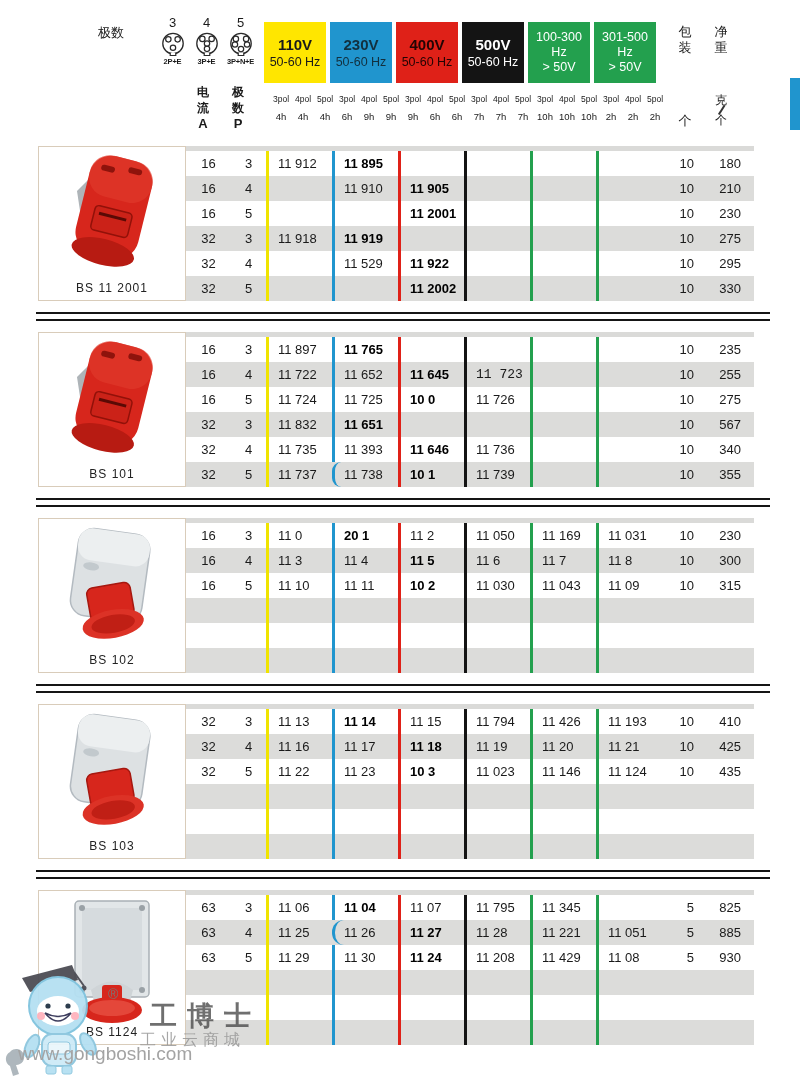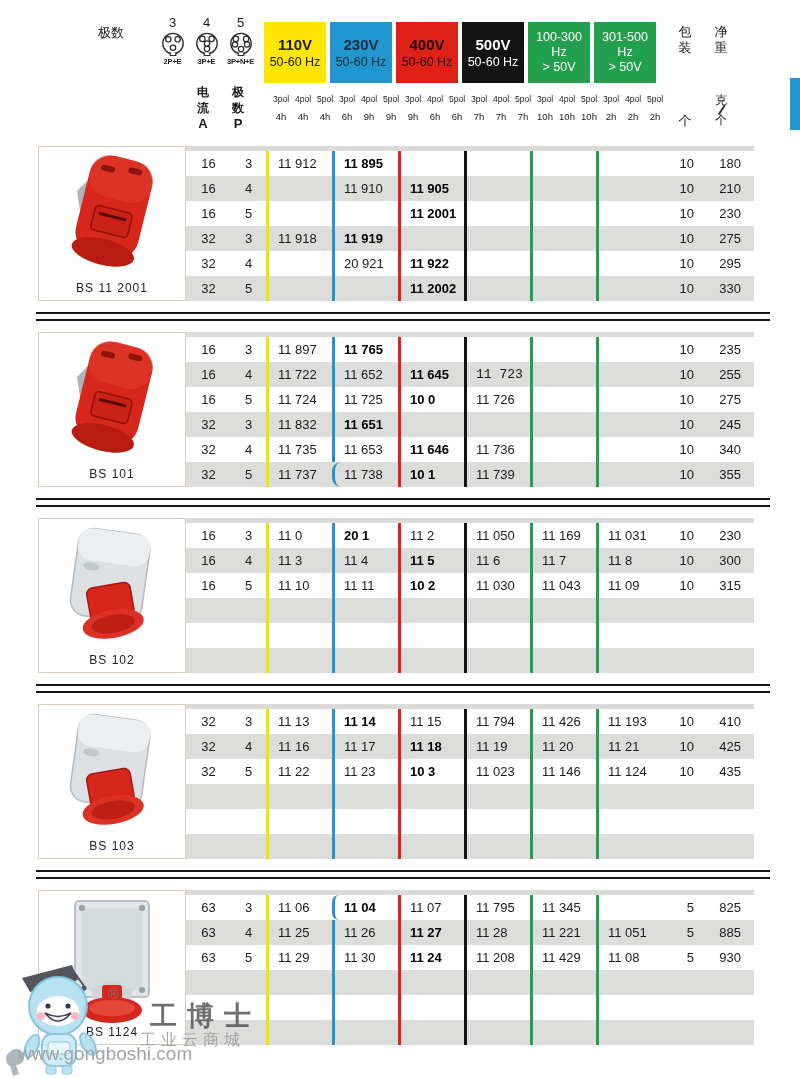--- a/index.html
+++ b/index.html
@@ -243,21 +243,21 @@
             <div class="cell vc" style="border-left-color: rgb(20, 20, 20);"></div>
             <div class="cell vc" style="border-left-color: rgb(35, 160, 78);"></div>
             <div class="cell vc" style="border-left-color: rgb(35, 160, 78);"></div>
             <div class="cell cell-qty">10</div>
             <div class="cell cell-wt">275</div>
           </div>
           <div class="row">
             <div class="cell cell-a">32</div>
             <div class="cell cell-p">4</div>
             <div class="cell vc" style="border-left-color: rgb(240, 228, 0);"></div>
-            <div class="cell vc" style="border-left-color: rgb(32, 149, 206);">20 921</div>
+            <div class="cell vc" style="border-left-color: rgb(32, 149, 206);">11 529</div>
             <div class="cell vc bold" style="border-left-color: rgb(223, 33, 24);">11 922</div>
             <div class="cell vc" style="border-left-color: rgb(20, 20, 20);"></div>
             <div class="cell vc" style="border-left-color: rgb(35, 160, 78);"></div>
             <div class="cell vc" style="border-left-color: rgb(35, 160, 78);"></div>
             <div class="cell cell-qty">10</div>
             <div class="cell cell-wt">295</div>
           </div>
           <div class="row">
             <div class="cell cell-a">32</div>
             <div class="cell cell-p">5</div>
@@ -331,27 +331,27 @@
           <div class="row">
             <div class="cell cell-a">32</div>
             <div class="cell cell-p">3</div>
             <div class="cell vc" style="border-left-color: rgb(240, 228, 0);">11 832</div>
             <div class="cell vc bold" style="border-left-color: rgb(32, 149, 206);">11 651</div>
             <div class="cell vc" style="border-left-color: rgb(223, 33, 24);"></div>
             <div class="cell vc" style="border-left-color: rgb(20, 20, 20);"></div>
             <div class="cell vc" style="border-left-color: rgb(35, 160, 78);"></div>
             <div class="cell vc" style="border-left-color: rgb(35, 160, 78);"></div>
             <div class="cell cell-qty">10</div>
-            <div class="cell cell-wt">245</div>
+            <div class="cell cell-wt">567</div>
           </div>
           <div class="row">
             <div class="cell cell-a">32</div>
             <div class="cell cell-p">4</div>
             <div class="cell vc" style="border-left-color: rgb(240, 228, 0);">11 735</div>
-            <div class="cell vc" style="border-left-color: rgb(32, 149, 206);">11 653</div>
+            <div class="cell vc" style="border-left-color: rgb(32, 149, 206);">11 393</div>
             <div class="cell vc bold" style="border-left-color: rgb(223, 33, 24);">11 646</div>
             <div class="cell vc" style="border-left-color: rgb(20, 20, 20);">11 736</div>
             <div class="cell vc" style="border-left-color: rgb(35, 160, 78);"></div>
             <div class="cell vc" style="border-left-color: rgb(35, 160, 78);"></div>
             <div class="cell cell-qty">10</div>
             <div class="cell cell-wt">340</div>
           </div>
           <div class="row">
             <div class="cell cell-a">32</div>
             <div class="cell cell-p">5</div>
@@ -570,33 +570,33 @@
         <ellipse cx="63" cy="115" rx="30" ry="13" fill="#d7261c"></ellipse>
         <ellipse cx="63" cy="113" rx="23" ry="8" fill="#e4473a"></ellipse>
       </svg>
       <figcaption class="model">BS 1124</figcaption>
     </figure>
     <div class="table">
           <div class="row">
             <div class="cell cell-a">63</div>
             <div class="cell cell-p">3</div>
             <div class="cell vc" style="border-left-color: rgb(240, 228, 0);">11 06</div>
-            <div class="cell vc bold" style="border-left-color: rgb(32, 149, 206); border-radius: 7px;">11 04</div>
+            <div class="cell vc bold" style="border-left-color: rgb(32, 149, 206);">11 04</div>
             <div class="cell vc" style="border-left-color: rgb(223, 33, 24);">11 07</div>
             <div class="cell vc" style="border-left-color: rgb(20, 20, 20);">11 795</div>
             <div class="cell vc" style="border-left-color: rgb(35, 160, 78);">11 345</div>
             <div class="cell vc" style="border-left-color: rgb(35, 160, 78);"></div>
             <div class="cell cell-qty">5</div>
             <div class="cell cell-wt">825</div>
           </div>
           <div class="row">
             <div class="cell cell-a">63</div>
             <div class="cell cell-p">4</div>
             <div class="cell vc" style="border-left-color: rgb(240, 228, 0);">11 25</div>
-            <div class="cell vc" style="border-left-color: rgb(32, 149, 206);">11 26</div>
+            <div class="cell vc" style="border-left-color: rgb(32, 149, 206); border-radius: 12px;">11 26</div>
             <div class="cell vc bold" style="border-left-color: rgb(223, 33, 24);">11 27</div>
             <div class="cell vc" style="border-left-color: rgb(20, 20, 20);">11 28</div>
             <div class="cell vc" style="border-left-color: rgb(35, 160, 78);">11 221</div>
             <div class="cell vc" style="border-left-color: rgb(35, 160, 78);">11 051</div>
             <div class="cell cell-qty">5</div>
             <div class="cell cell-wt">885</div>
           </div>
           <div class="row">
             <div class="cell cell-a">63</div>
             <div class="cell cell-p">5</div>

